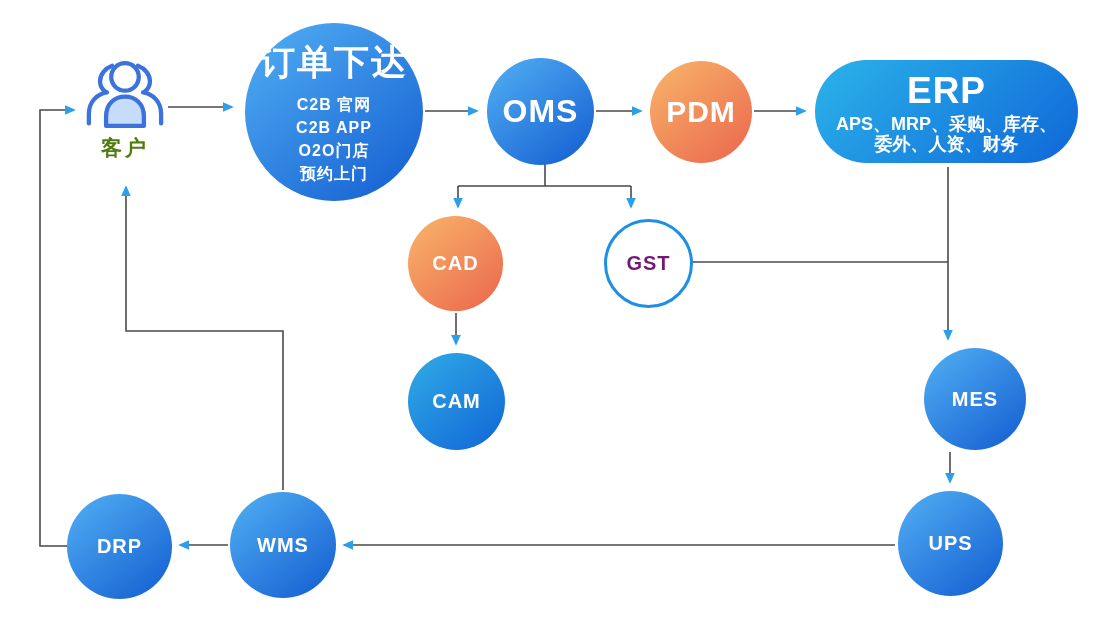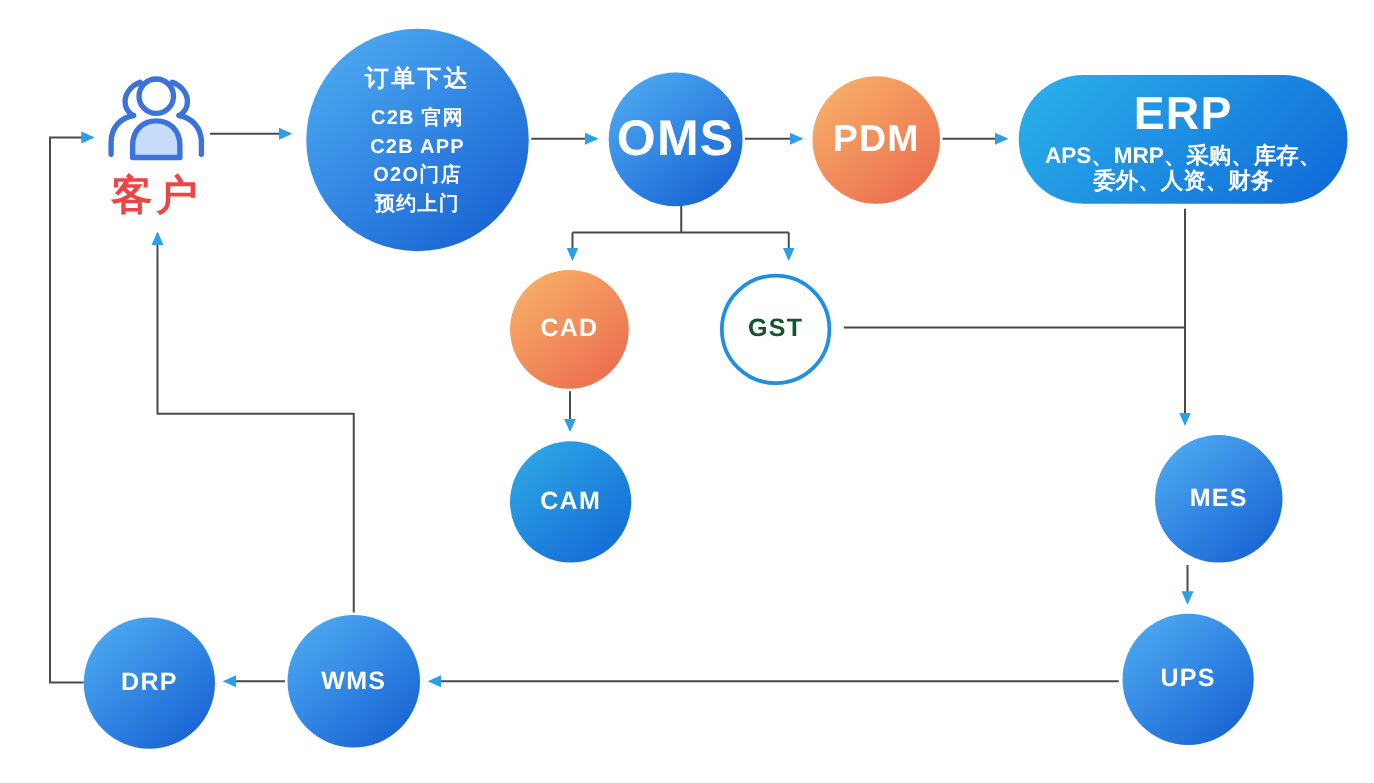--- a/index.html
+++ b/index.html
@@ -12,40 +12,40 @@
     position:absolute;z-index:1;display:flex;flex-direction:column;
     align-items:center;justify-content:center;color:#ffffff;font-weight:bold;
     text-align:center;box-sizing:border-box;
   }
   .circle{border-radius:50%;}
   .blue{background:linear-gradient(140deg,#4FACF2 5%,#1560D2 95%);}
   .cyanblue{background:linear-gradient(140deg,#2FA9E6 5%,#1268D6 95%);}
   .orange{background:linear-gradient(140deg,#F8B269 5%,#EB694E 95%);}
   .node-label{font-size:20px;letter-spacing:1px;}
   .order-node{width:178px;height:178px;left:245px;top:23px;}
-  .order-title{font-size:19px;letter-spacing:2px;margin-bottom:7px;}
+  .order-title{font-size:35px;letter-spacing:2px;margin-bottom:7px;}
   .order-line{font-size:16px;line-height:23px;letter-spacing:1px;}
   .oms-node{left:487px;top:58px;width:107px;height:107px;}
   .pdm-node{left:650px;top:61px;width:102px;height:102px;}
   .erp-node{left:815px;top:60px;width:263px;height:103px;border-radius:52px;
     background:linear-gradient(135deg,#2BB3EA 0%,#0F67D8 100%);}
   .erp-title{font-size:37px;letter-spacing:1px;margin-bottom:2px;}
   .erp-sub{font-size:18px;line-height:20px;}
   .cad-node{left:408px;top:216px;width:95px;height:95px;}
-  .gst-node{left:576px;top:219px;width:89px;height:89px;background:#ffffff;
-    border:3px solid #1E8FE2;color:#14532d;}
+  .gst-node{left:604px;top:219px;width:89px;height:89px;background:#ffffff;
+    border:3px solid #1E8FE2;color:#701a75;}
   .cam-node{left:408px;top:353px;width:97px;height:97px;}
   .mes-node{left:924px;top:348px;width:102px;height:102px;}
   .ups-node{left:898px;top:491px;width:105px;height:105px;}
   .wms-node{left:230px;top:492px;width:106px;height:106px;}
   .drp-node{left:67px;top:494px;width:105px;height:105px;justify-content:center;}
   .customer{position:absolute;left:58px;top:56px;width:134px;z-index:1;
     display:flex;flex-direction:column;align-items:center;}
   .customer-icon{width:86px;height:78px;}
-  .customer-label{font-size:33px;font-weight:bold;color:#ef4444;
+  .customer-label{font-size:21px;font-weight:bold;color:#4d7c0f;
     letter-spacing:3px;margin-top:0px;}
 </style>
 </head>
 <body>
 
 <div class="stage">
 
   <svg class="connectors" width="1099" height="626" viewBox="0 0 1099 626">
     <defs>
       <marker id="ah" viewBox="0 0 10 10" refX="7.5" refY="5" markerWidth="7.5" markerHeight="7.5" orient="auto">
@@ -87,21 +87,21 @@
 
   <div class="node circle blue order-node">
     <div class="order-title">订单下达</div>
     <div class="order-line">C2B 官网</div>
     <div class="order-line">C2B APP</div>
     <div class="order-line">O2O门店</div>
     <div class="order-line">预约上门</div>
   </div>
 
   <div class="node circle blue oms-node">
-    <span class="node-label" style="font-size:40px">OMS</span>
+    <span class="node-label" style="font-size:32px">OMS</span>
   </div>
 
   <div class="node circle orange pdm-node">
     <span class="node-label" style="font-size:30px">PDM</span>
   </div>
 
   <div class="node erp-node">
     <div class="erp-title">ERP</div>
     <div class="erp-sub">APS、MRP、采购、库存、</div>
     <div class="erp-sub">委外、人资、财务</div>

